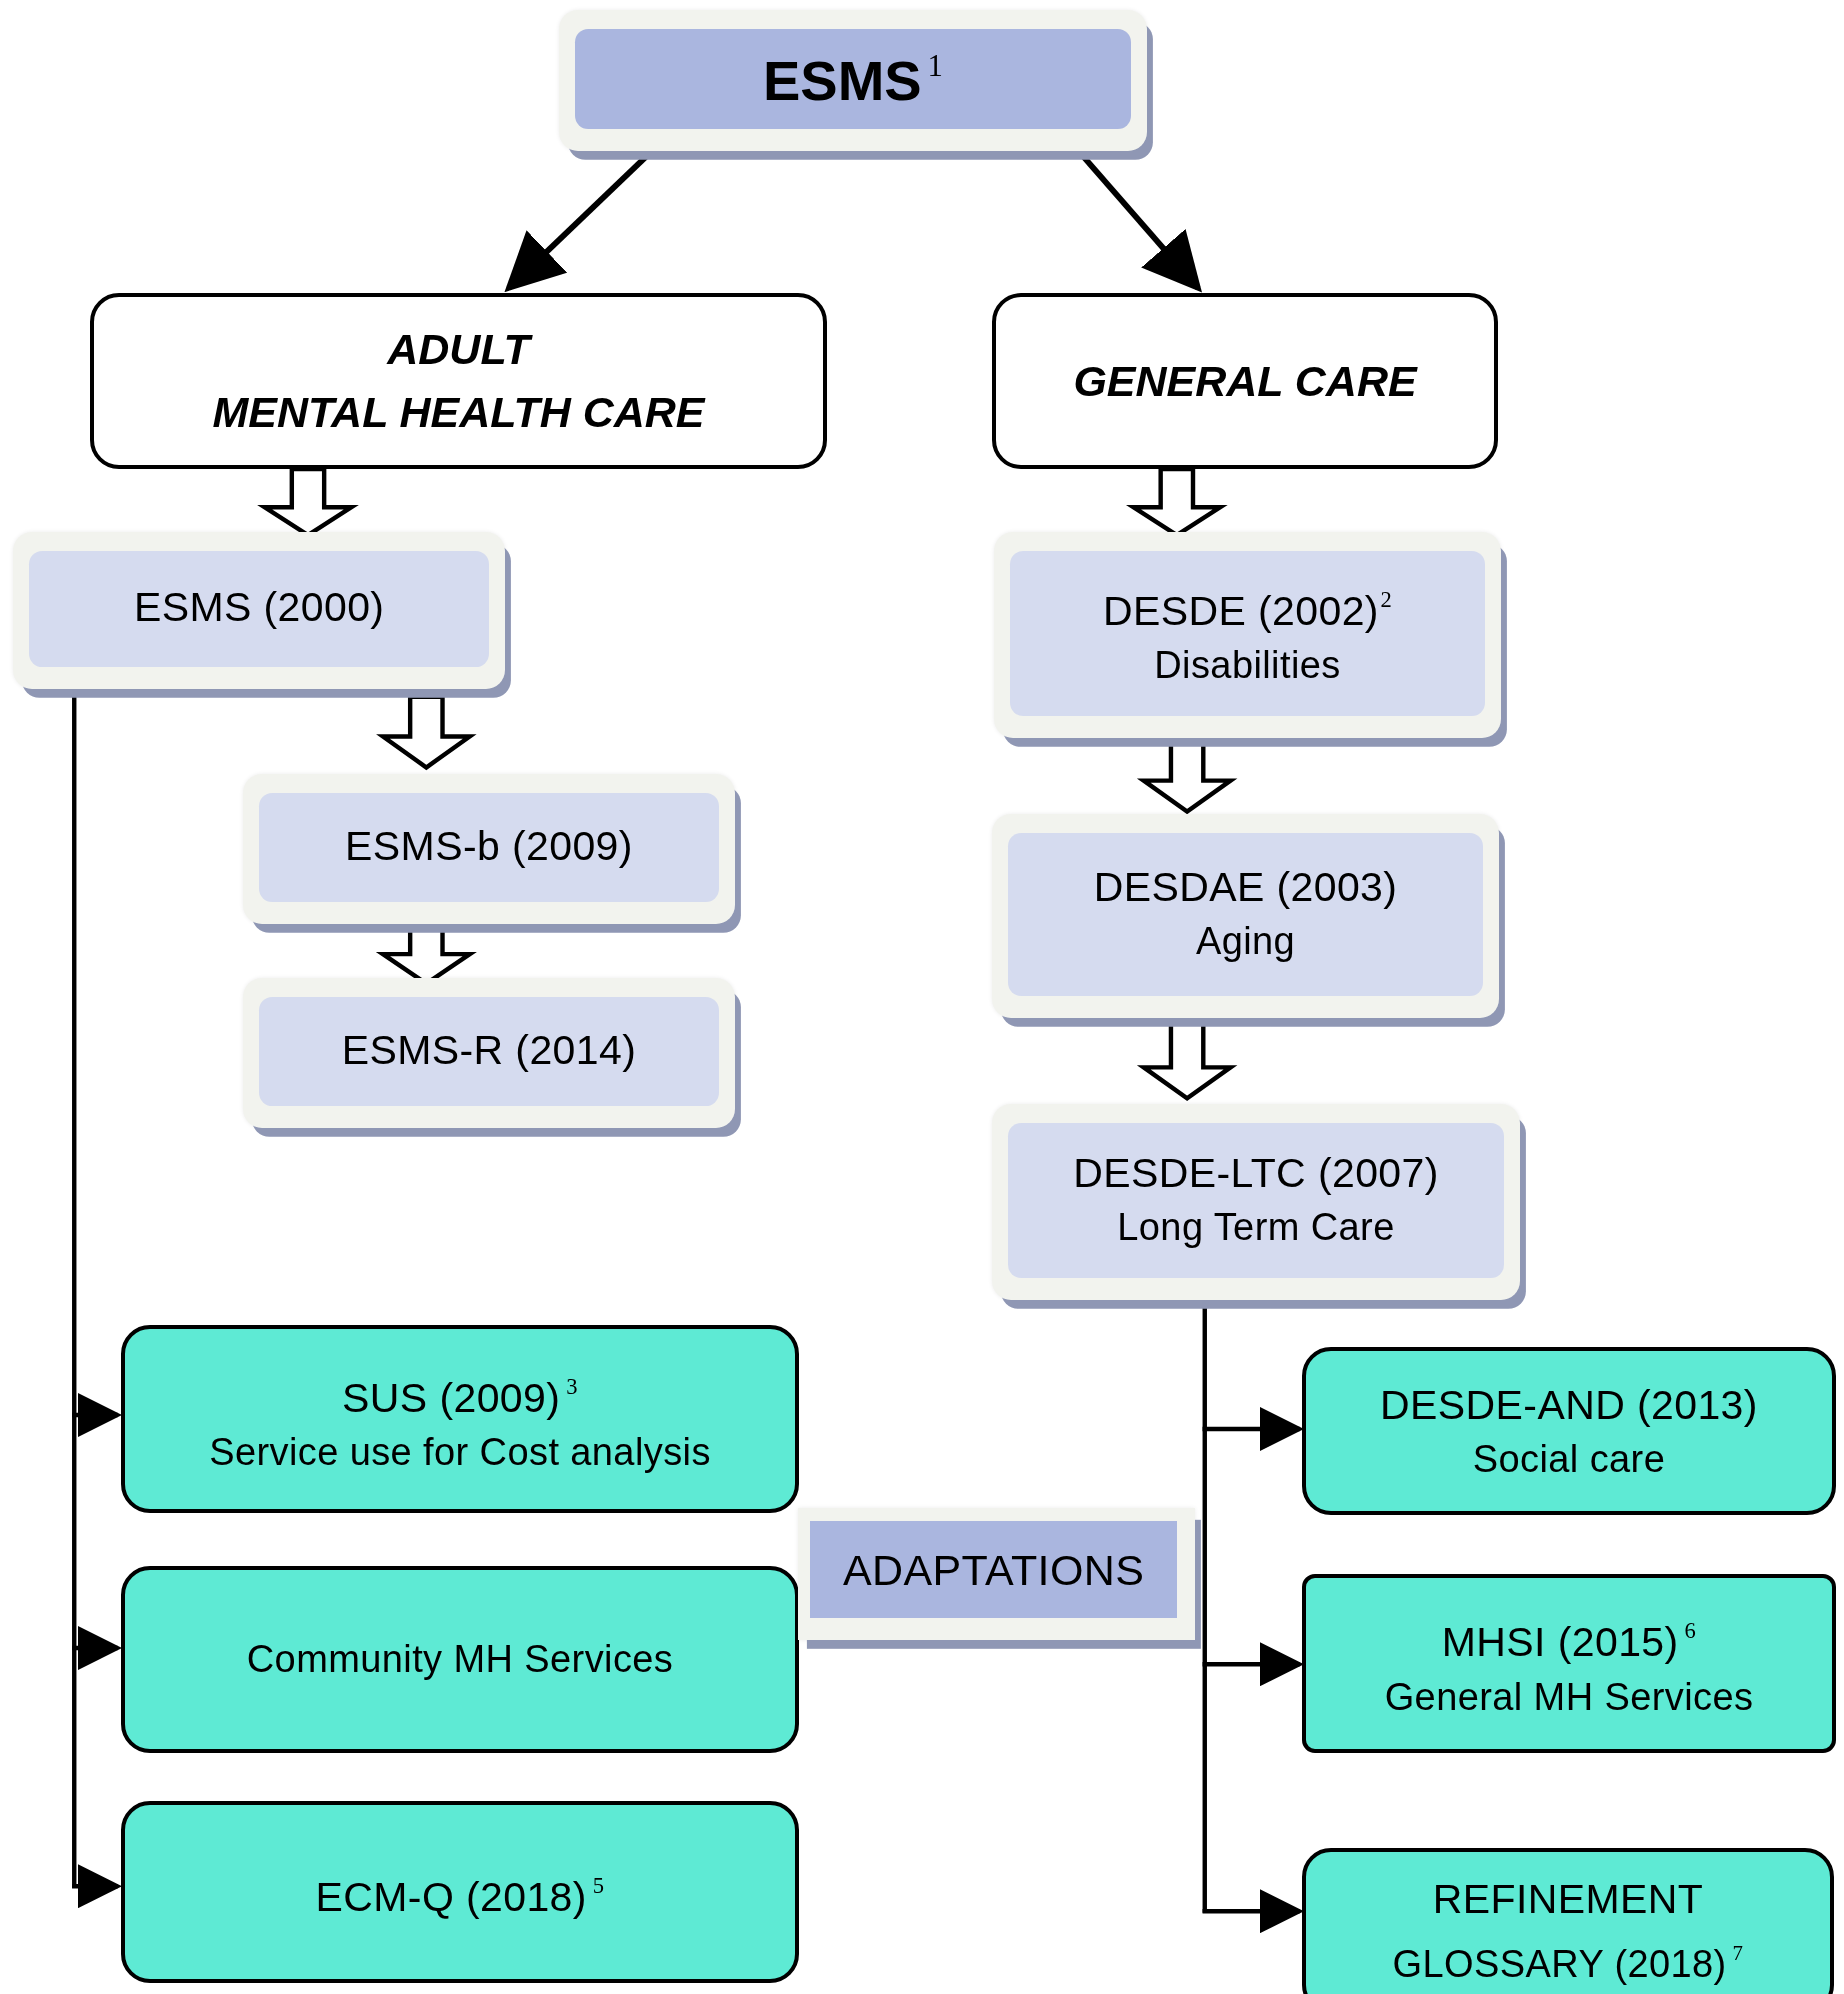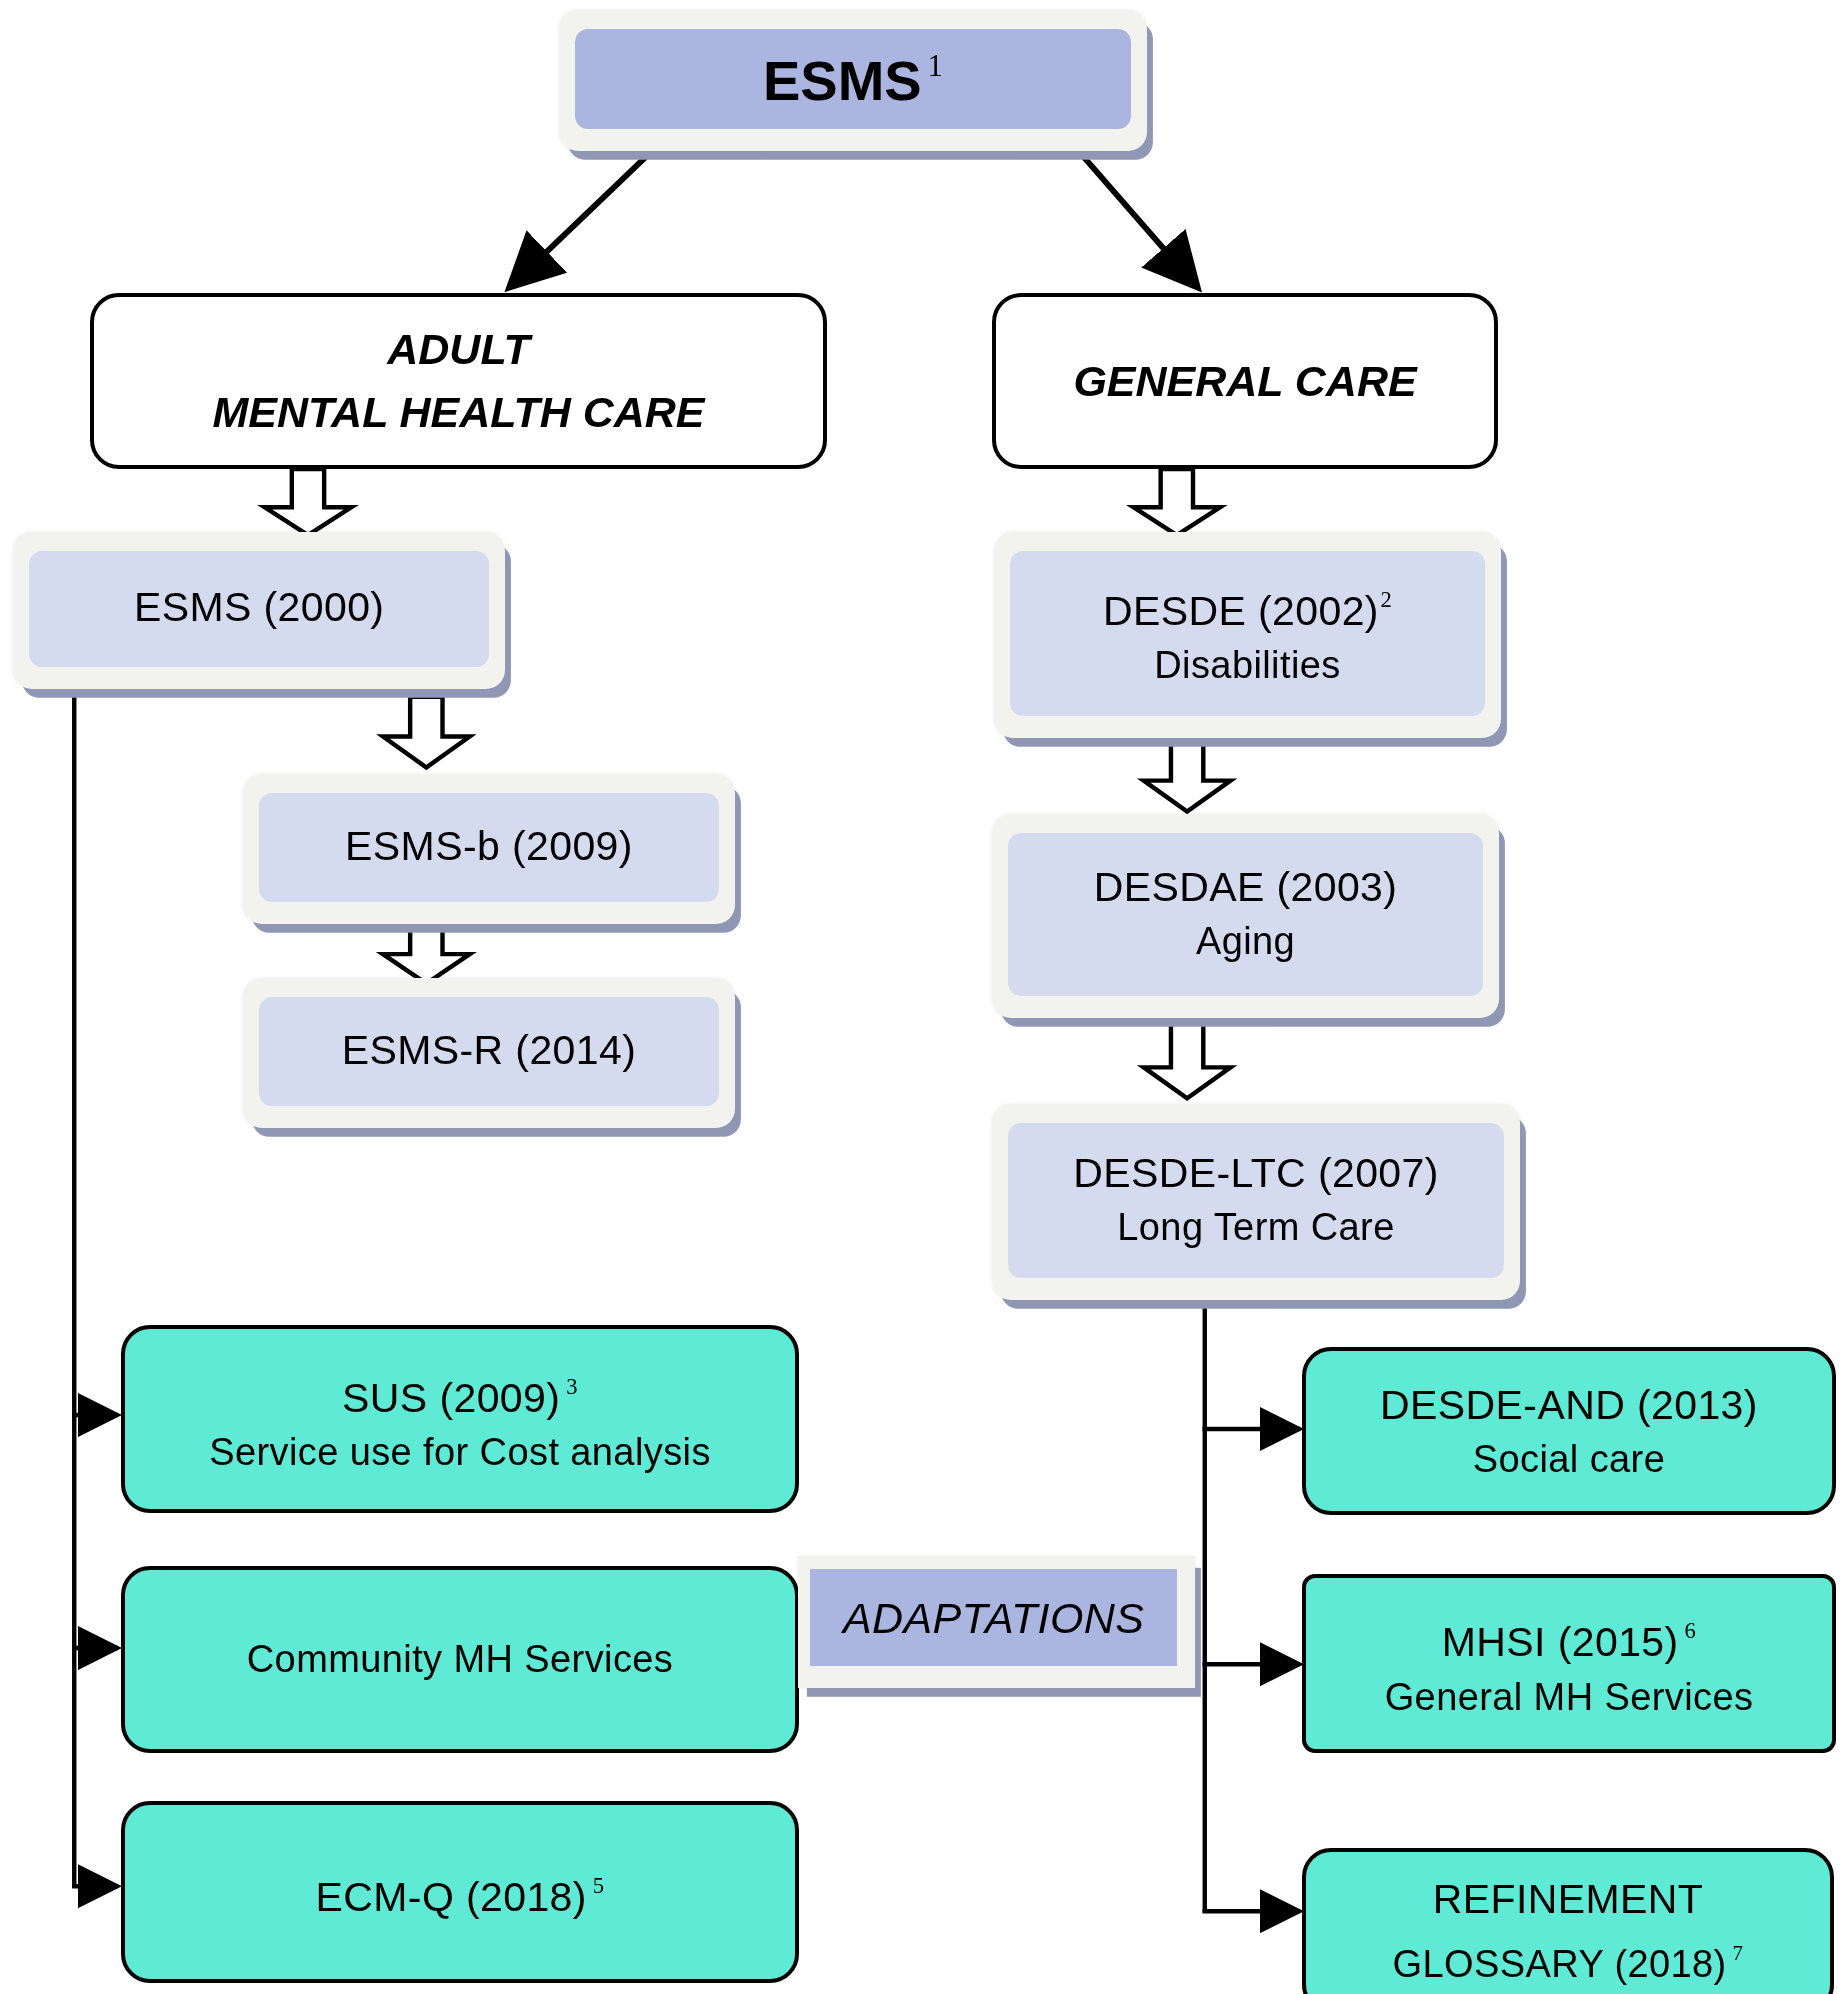--- a/index.html
+++ b/index.html
@@ -126,21 +126,21 @@
   <div class="t1"><span>SUS (2009)</span><sup>3</sup></div>
   <div class="t2">Service use for Cost analysis</div>
 </div>
 <div class="node outlined light" style="left:121px; top:1566px; width:678px; height:187px;">
   <div class="t2">Community MH Services</div>
 </div>
 <div class="node outlined light" style="left:121px; top:1801px; width:678px; height:182px;">
   <div class="t1"><span>ECM-Q (2018)</span><sup>5</sup></div>
 </div>
 
-<div class="sqr-plain" style="left:798px; top:1556px; width:397px; height:132px;font-style:italic;">
+<div class="sqr-plain" style="left:798px; top:1508px; width:397px; height:132px;">
   <div class="inner"></div>
   <div class="t1" style="position:absolute; left:11.8px; right:17.6px; top:13.2px; bottom:22px; display:flex; align-items:center; justify-content:center; font-size:43px;">ADAPTATIONS</div>
 </div>
 
 <div class="node outlined light" style="left:1302px; top:1347px; width:534px; height:168px;">
   <div class="t1">DESDE-AND (2013)</div>
   <div class="t2">Social care</div>
 </div>
 <div class="node outlined light" style="left:1302px; top:1574px; width:534px; height:179px;border-radius:13px;">
   <div class="t1"><span>MHSI (2015)</span><sup>6</sup></div>

